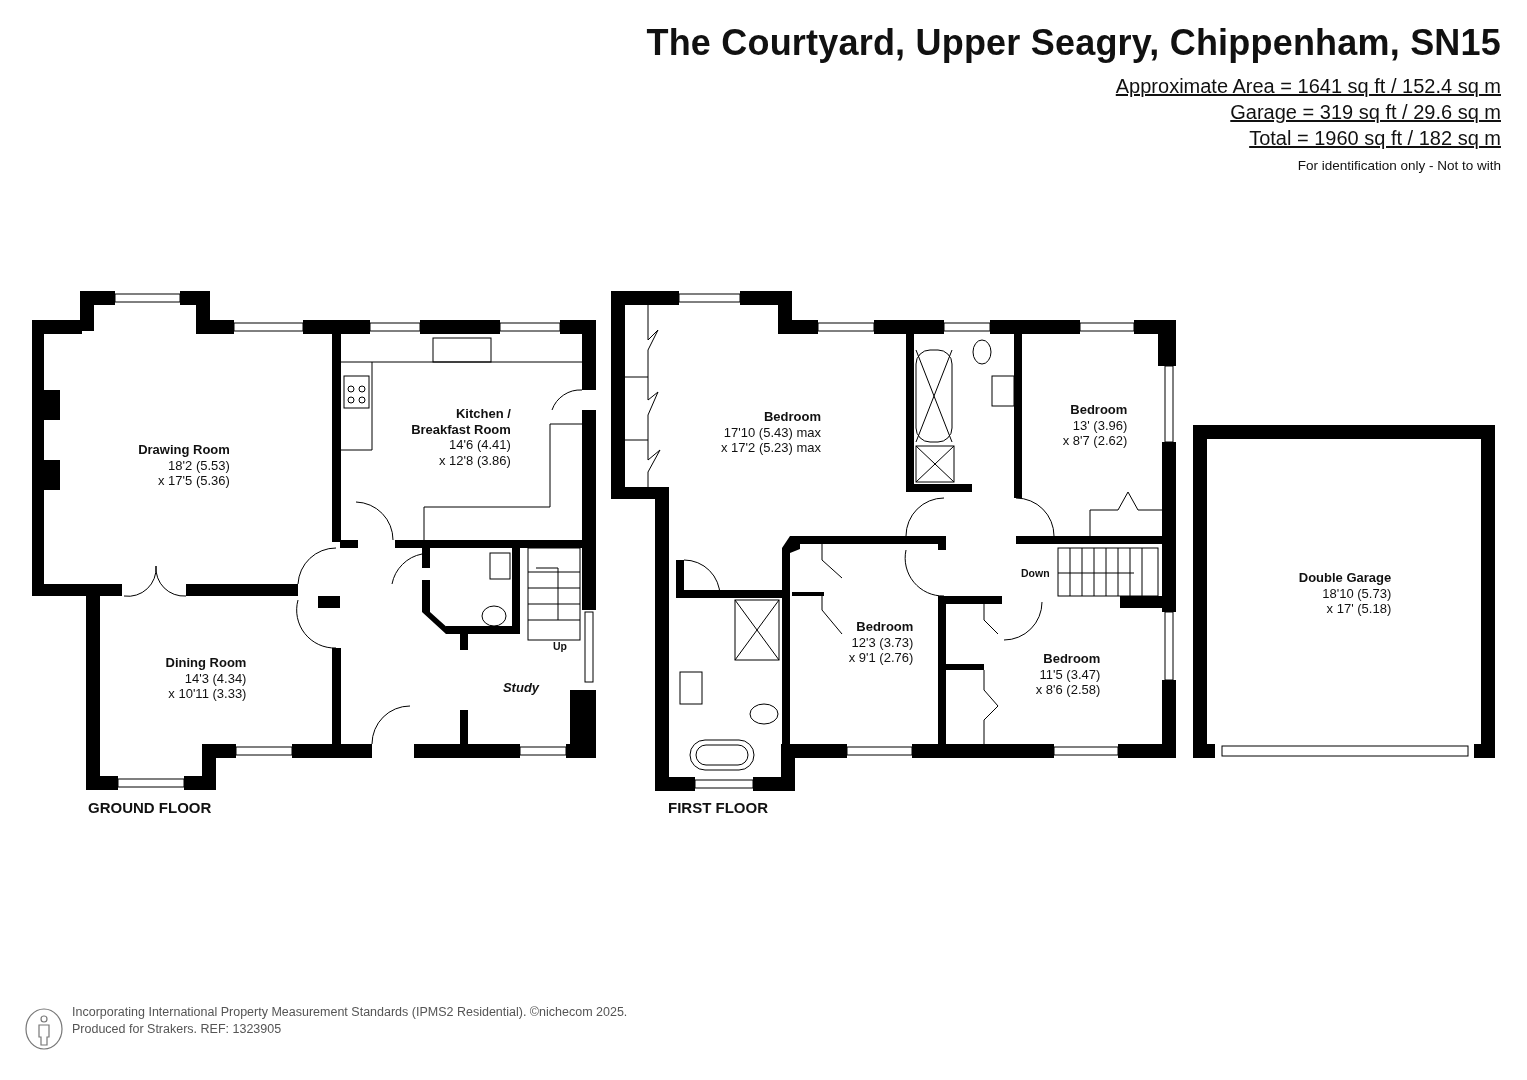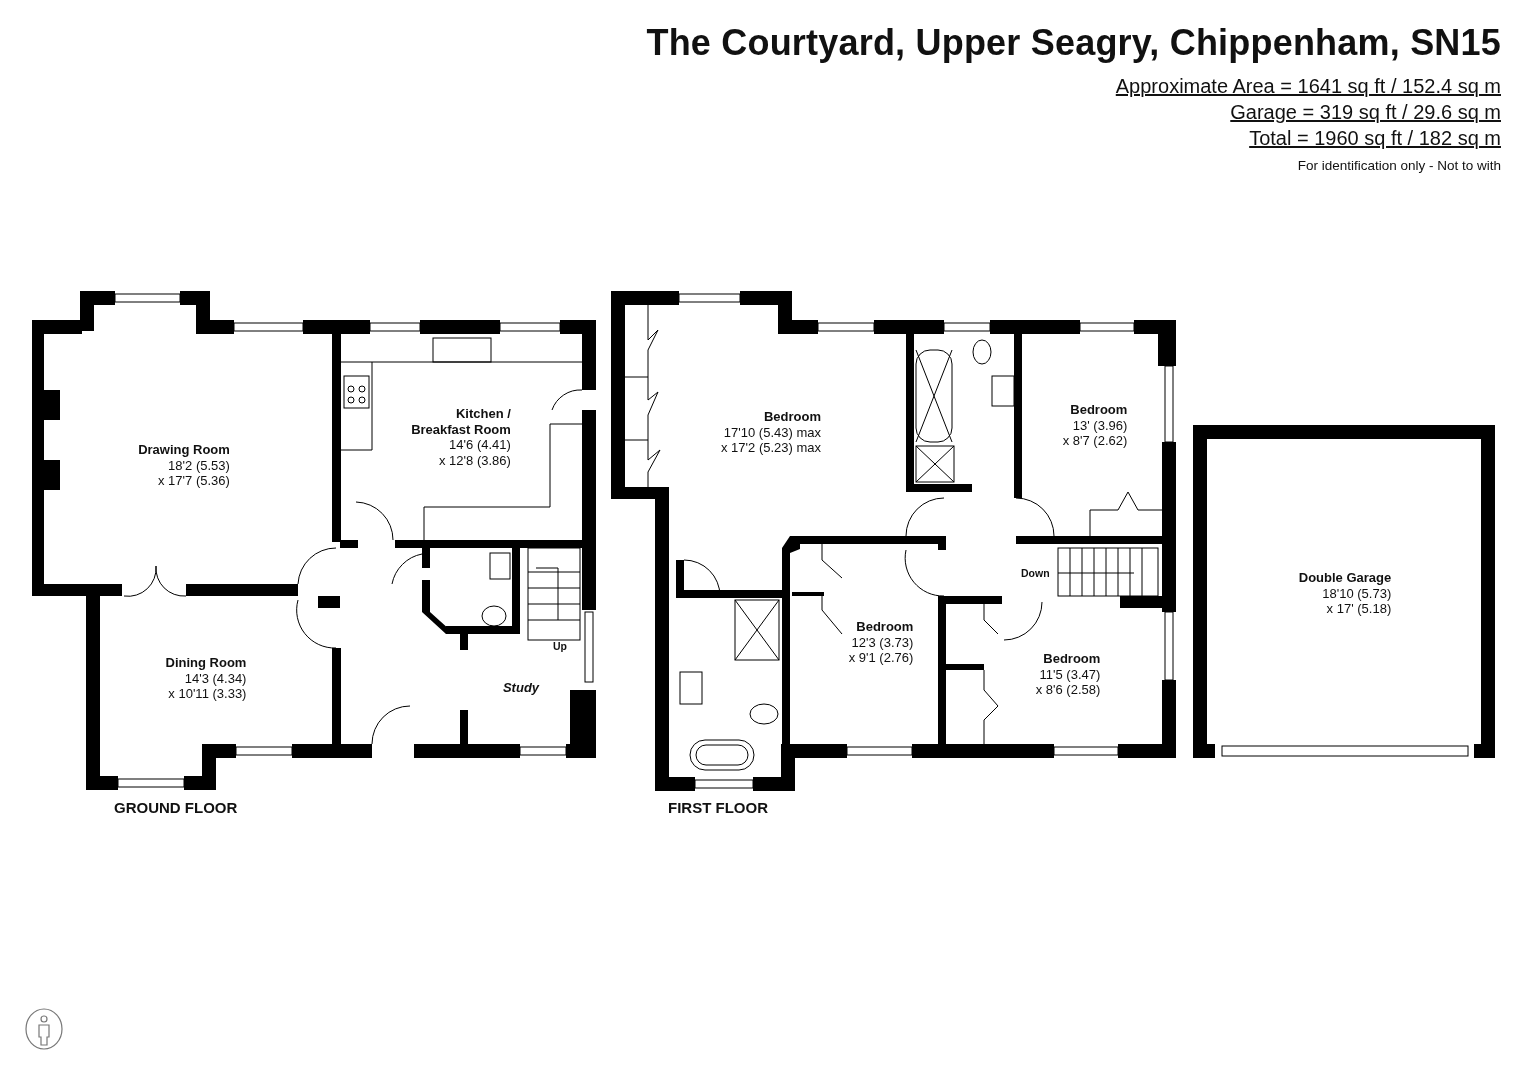--- a/index.html
+++ b/index.html
@@ -219,38 +219,38 @@
     <line x1="1118" y1="548" x2="1118" y2="596"></line>
     <line x1="1130" y1="548" x2="1130" y2="596"></line>
     <line x1="1142" y1="548" x2="1142" y2="596"></line>
     <line x1="1058" y1="573" x2="1134" y2="573"></line>
   </g>
 </svg>
 
 <div class="room" style="left:184px; top:442px;">
   <div class="name">Drawing Room</div>
   <div>18'2 (5.53)</div>
-  <div>x 17'7 (5.36)</div>
+  <div>x 17'5 (5.36)</div>
 </div>
 <div class="room" style="left:461px; top:406px;">
   <div class="name">Kitchen /</div>
   <div class="name">Breakfast Room</div>
   <div>14'6 (4.41)</div>
   <div>x 12'8 (3.86)</div>
 </div>
 <div class="room" style="left:206px; top:655px;">
   <div class="name">Dining Room</div>
   <div>14'3 (4.34)</div>
   <div>x 10'11 (3.33)</div>
 </div>
 <div class="room" style="left:521px; top:680px;font-style:italic;">
   <div class="name">Study</div>
 </div>
 <div class="small-label" style="left:553px; top:640px;">Up</div>
-<div class="floor-label" style="left:88px; top:799px;margin-left:26px;">GROUND FLOOR</div>
+<div class="floor-label" style="left:88px; top:799px;">GROUND FLOOR</div>
 
 <div class="room" style="left:771px; top:409px;">
   <div class="name">Bedroom</div>
   <div>17'10 (5.43) max</div>
   <div>x 17'2 (5.23) max</div>
 </div>
 <div class="room" style="left:1095px; top:402px;">
   <div class="name">Bedroom</div>
   <div>13' (3.96)</div>
   <div>x 8'7 (2.62)</div>
@@ -273,13 +273,15 @@
   <div>18'10 (5.73)</div>
   <div>x 17' (5.18)</div>
 </div>
 
 <svg id="footer-icon" class="abs" width="40" height="44" viewBox="0 0 40 44">
   <ellipse cx="20" cy="22" rx="18" ry="20" fill="none" stroke="#777" stroke-width="1.2"></ellipse>
   <circle cx="20" cy="12" r="3" fill="none" stroke="#777" stroke-width="1.2"></circle>
   <path d="M15,18 h10 v12 h-2 v8 h-6 v-8 h-2 z" fill="none" stroke="#777" stroke-width="1.2"></path>
 </svg>
 <div id="footer" class="abs">
+  <div>Incorporating International Property Measurement Standards (IPMS2 Residential).   ©nichecom 2025.</div>
+  <div>Produced for Strakers.    REF: 1323905</div>
 </div>
 
 </body></html>

